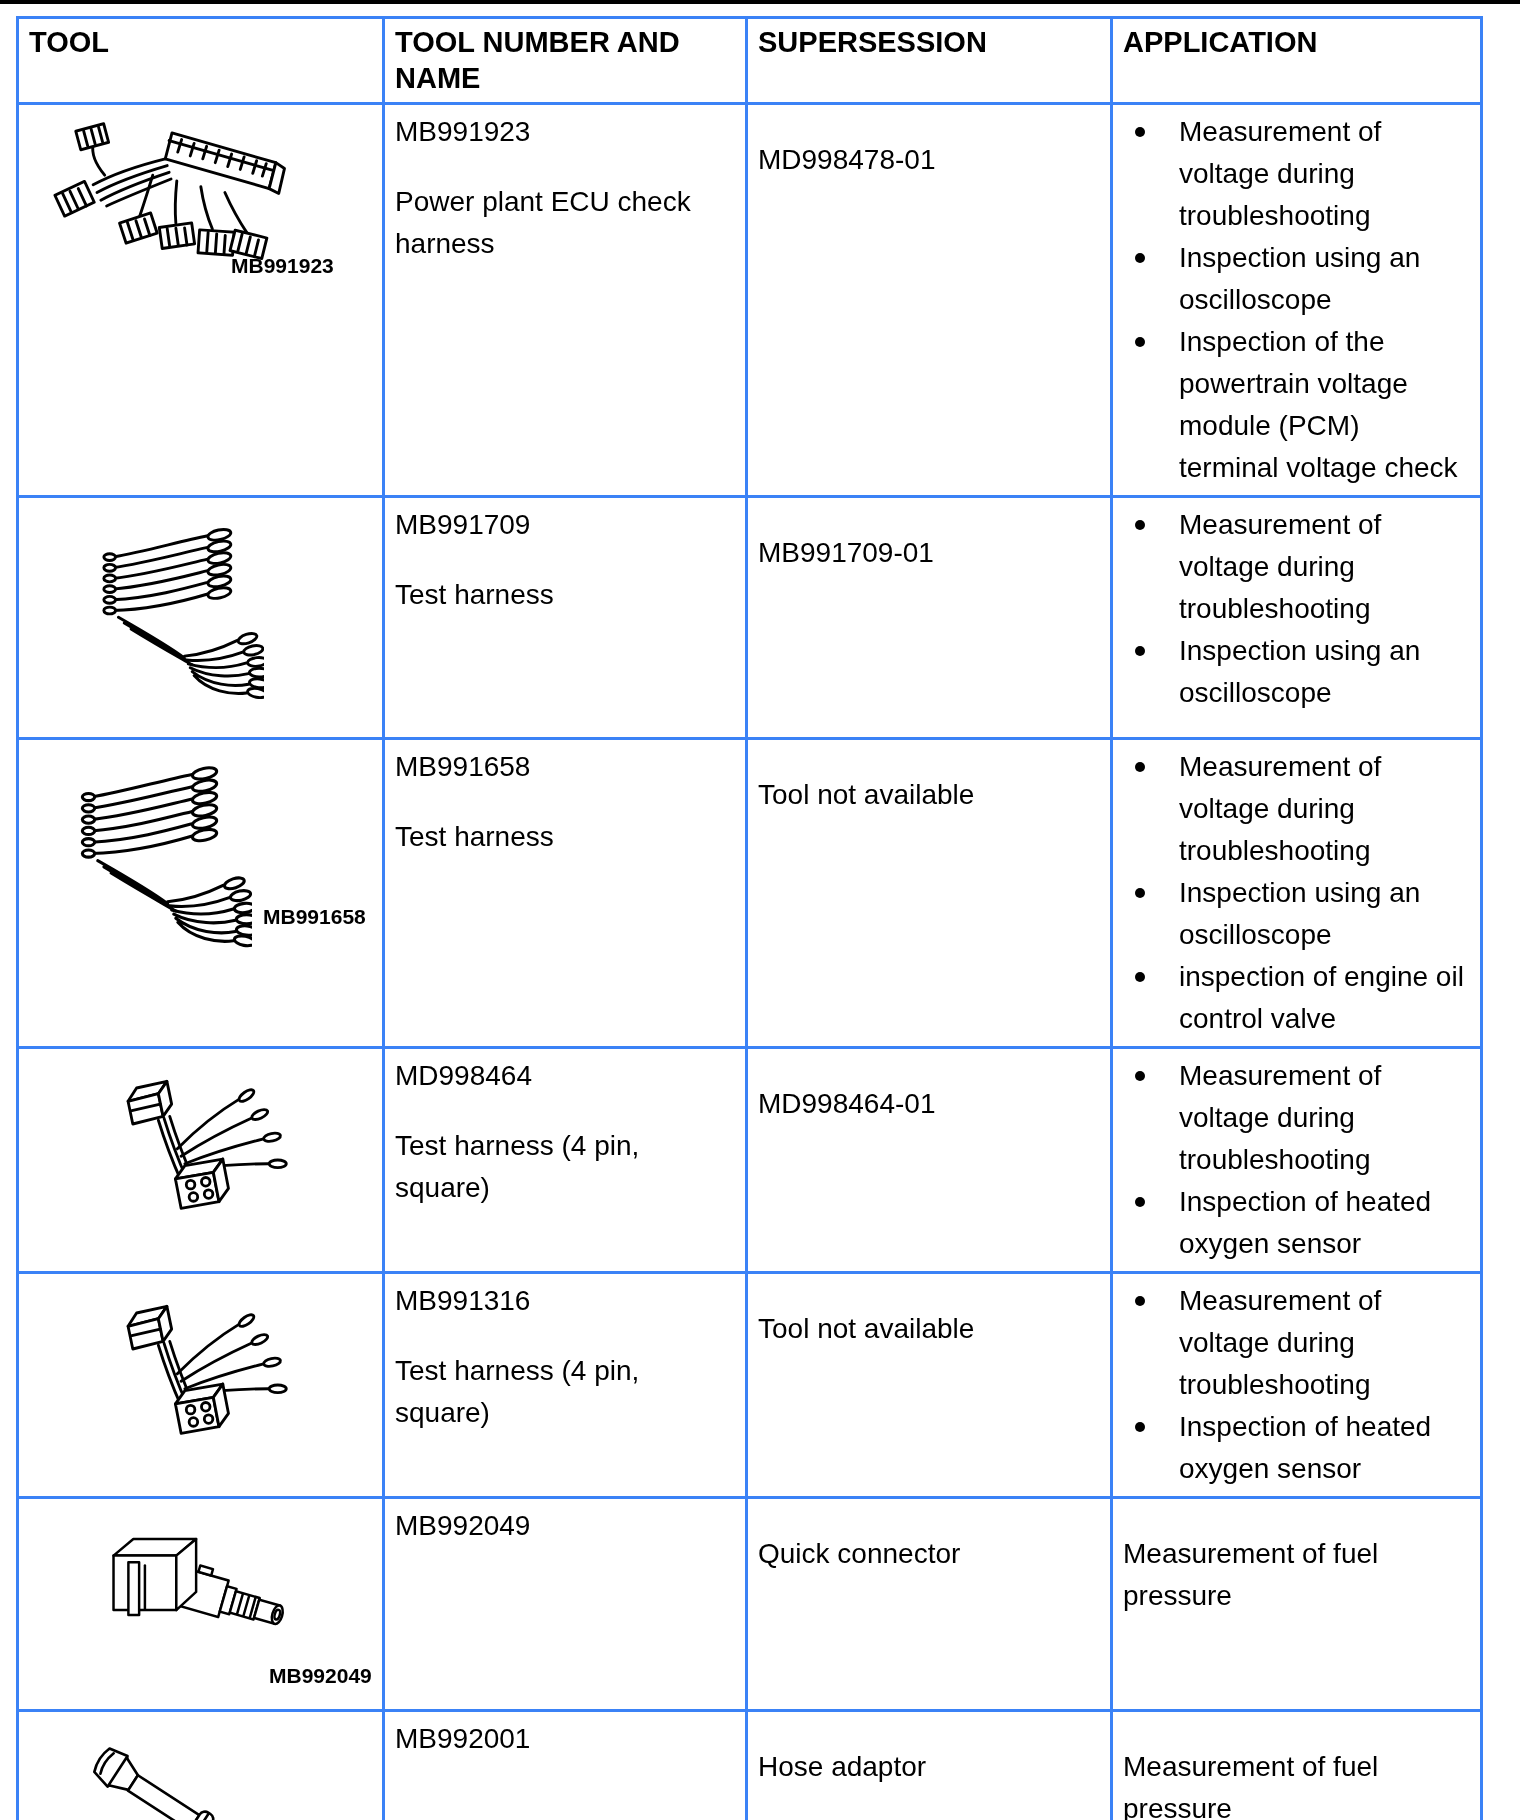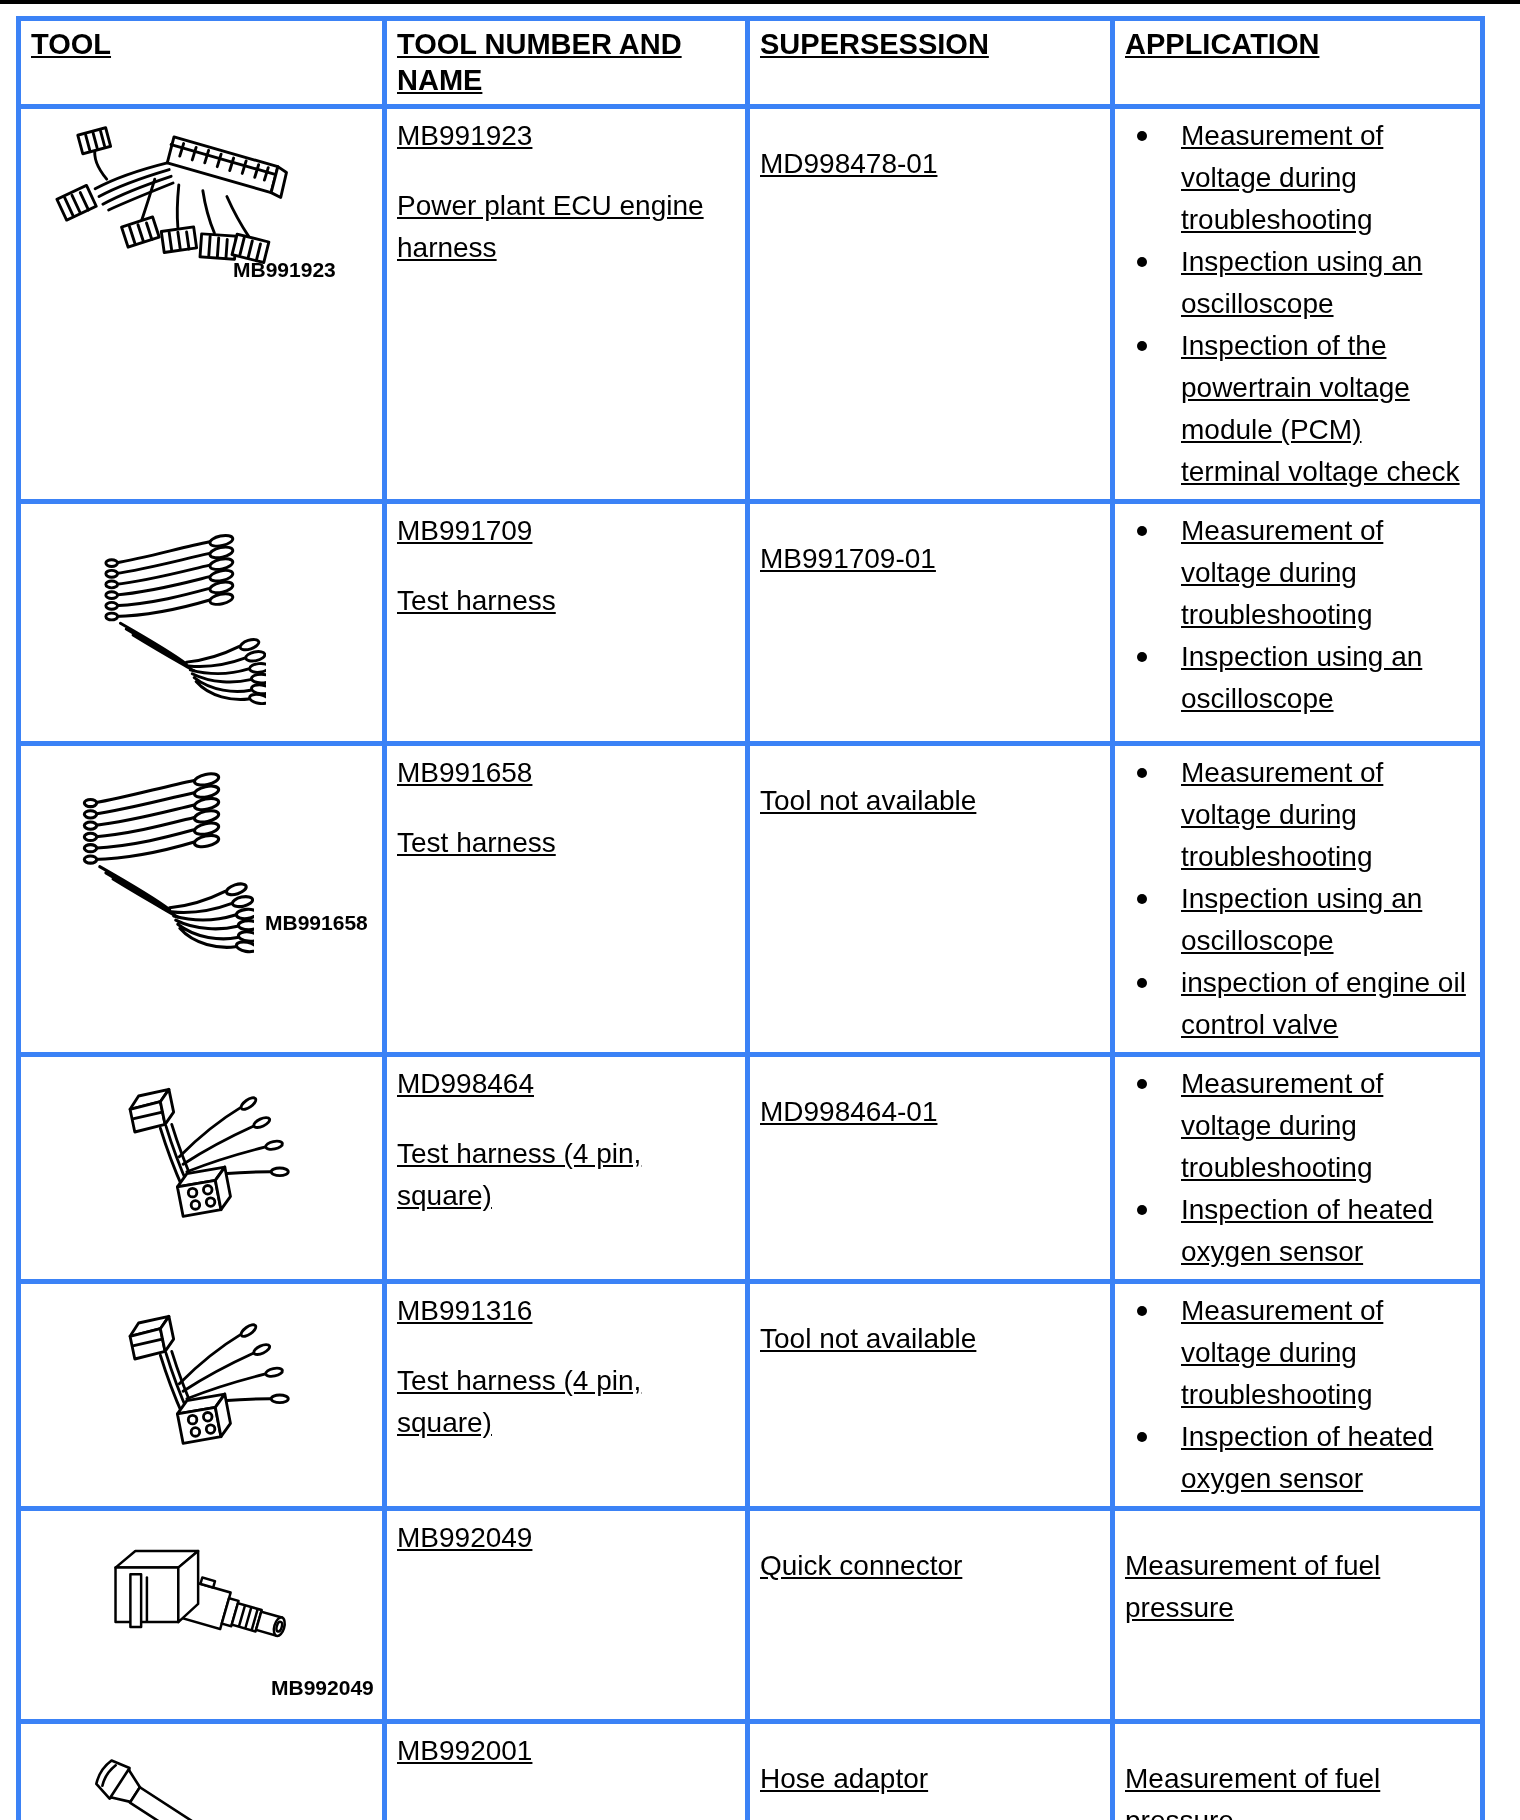--- a/index.html
+++ b/index.html
@@ -1,22 +1,22 @@
 <!DOCTYPE html>
 <html><head>
 <meta charset="utf-8">
 <style>
   html,body{margin:0;padding:0;background:#fff;}
   .page{position:relative;width:1520px;height:1820px;background:#ffffff;
         font-family:"Liberation Sans", sans-serif;color:#000;overflow:hidden;}
   .page-top-rule{position:absolute;left:0;top:0;width:1520px;height:4px;background:#000;}
   table.tools{position:absolute;left:16px;top:16px;width:1464px;
               border-collapse:collapse;table-layout:fixed;}
-  table.tools th, table.tools td{border:5px solid #3b82f6;vertical-align:top;
-              padding:6px 10px;overflow:hidden;text-decoration:underline;}
+  table.tools th, table.tools td{border:3px solid #3b82f6;vertical-align:top;
+              padding:6px 10px;overflow:hidden;}
   table.tools th{text-align:left;font-size:29px;font-weight:bold;line-height:36px;
               white-space:pre-line;padding-top:5px;}
   .cell-text{font-size:28px;line-height:42px;white-space:pre-line;margin-top:28px;}
   .tool-number{font-size:28px;line-height:42px;white-space:pre-line;}
   ul.apps{list-style:none;margin:0;padding:0;}
   ul.apps li{position:relative;padding-left:56px;font-size:28px;line-height:42px;
              white-space:pre-line;}
   ul.apps li::before{content:"";position:absolute;left:12px;top:16px;width:10px;height:10px;
              border-radius:50%;background:#000;}
   td.toolcell{position:relative;padding:0;}
@@ -95,21 +95,21 @@
           </g>
           <g transform="rotate(14 210 130)">
             <rect class="shp" x="193" y="121" width="34" height="22"></rect>
             <path class="ln" d="M201,123 v18 M210,124 v18 M219,125 v18"></path>
           </g>
         </svg>
         <span class="tool-label lbl-r1">MB991923</span>
       </td>
       <td>
         <div class="tool-number">MB991923</div>
-        <div class="cell-text">Power plant ECU engine
+        <div class="cell-text">Power plant ECU check
 harness</div>
       </td>
       <td>
         <div class="cell-text">MD998478-01</div>
       </td>
       <td>
         <ul class="apps">
           <li>Measurement of
 voltage during
 troubleshooting</li>

